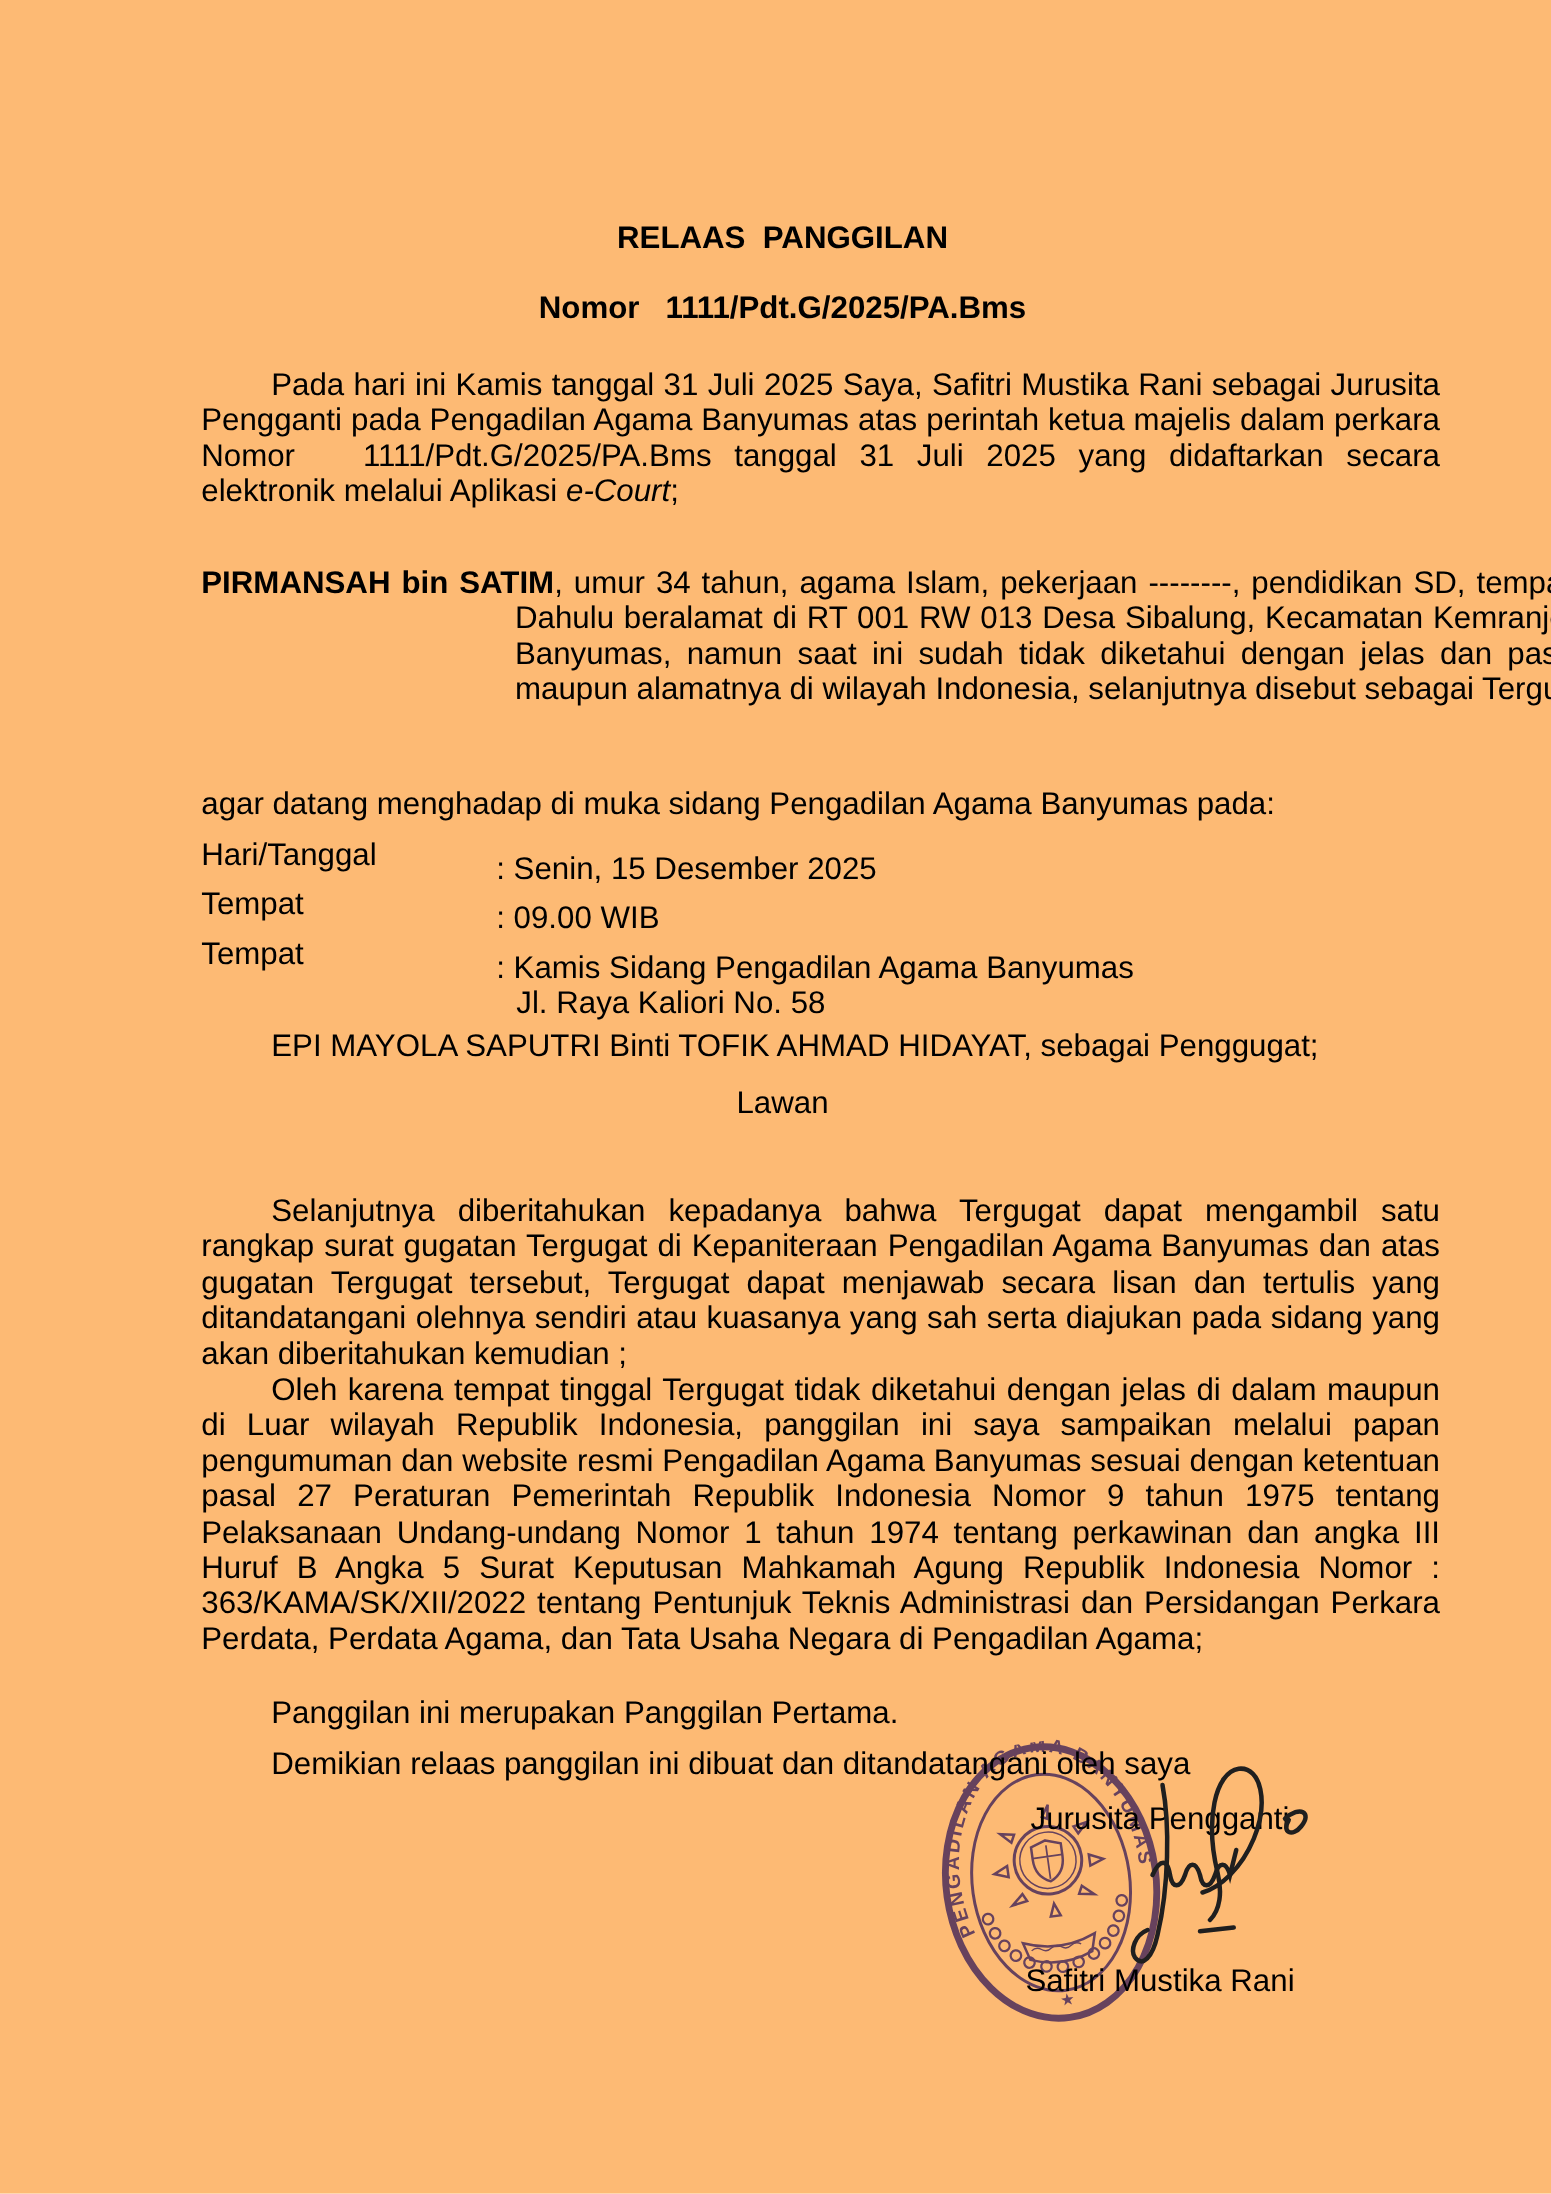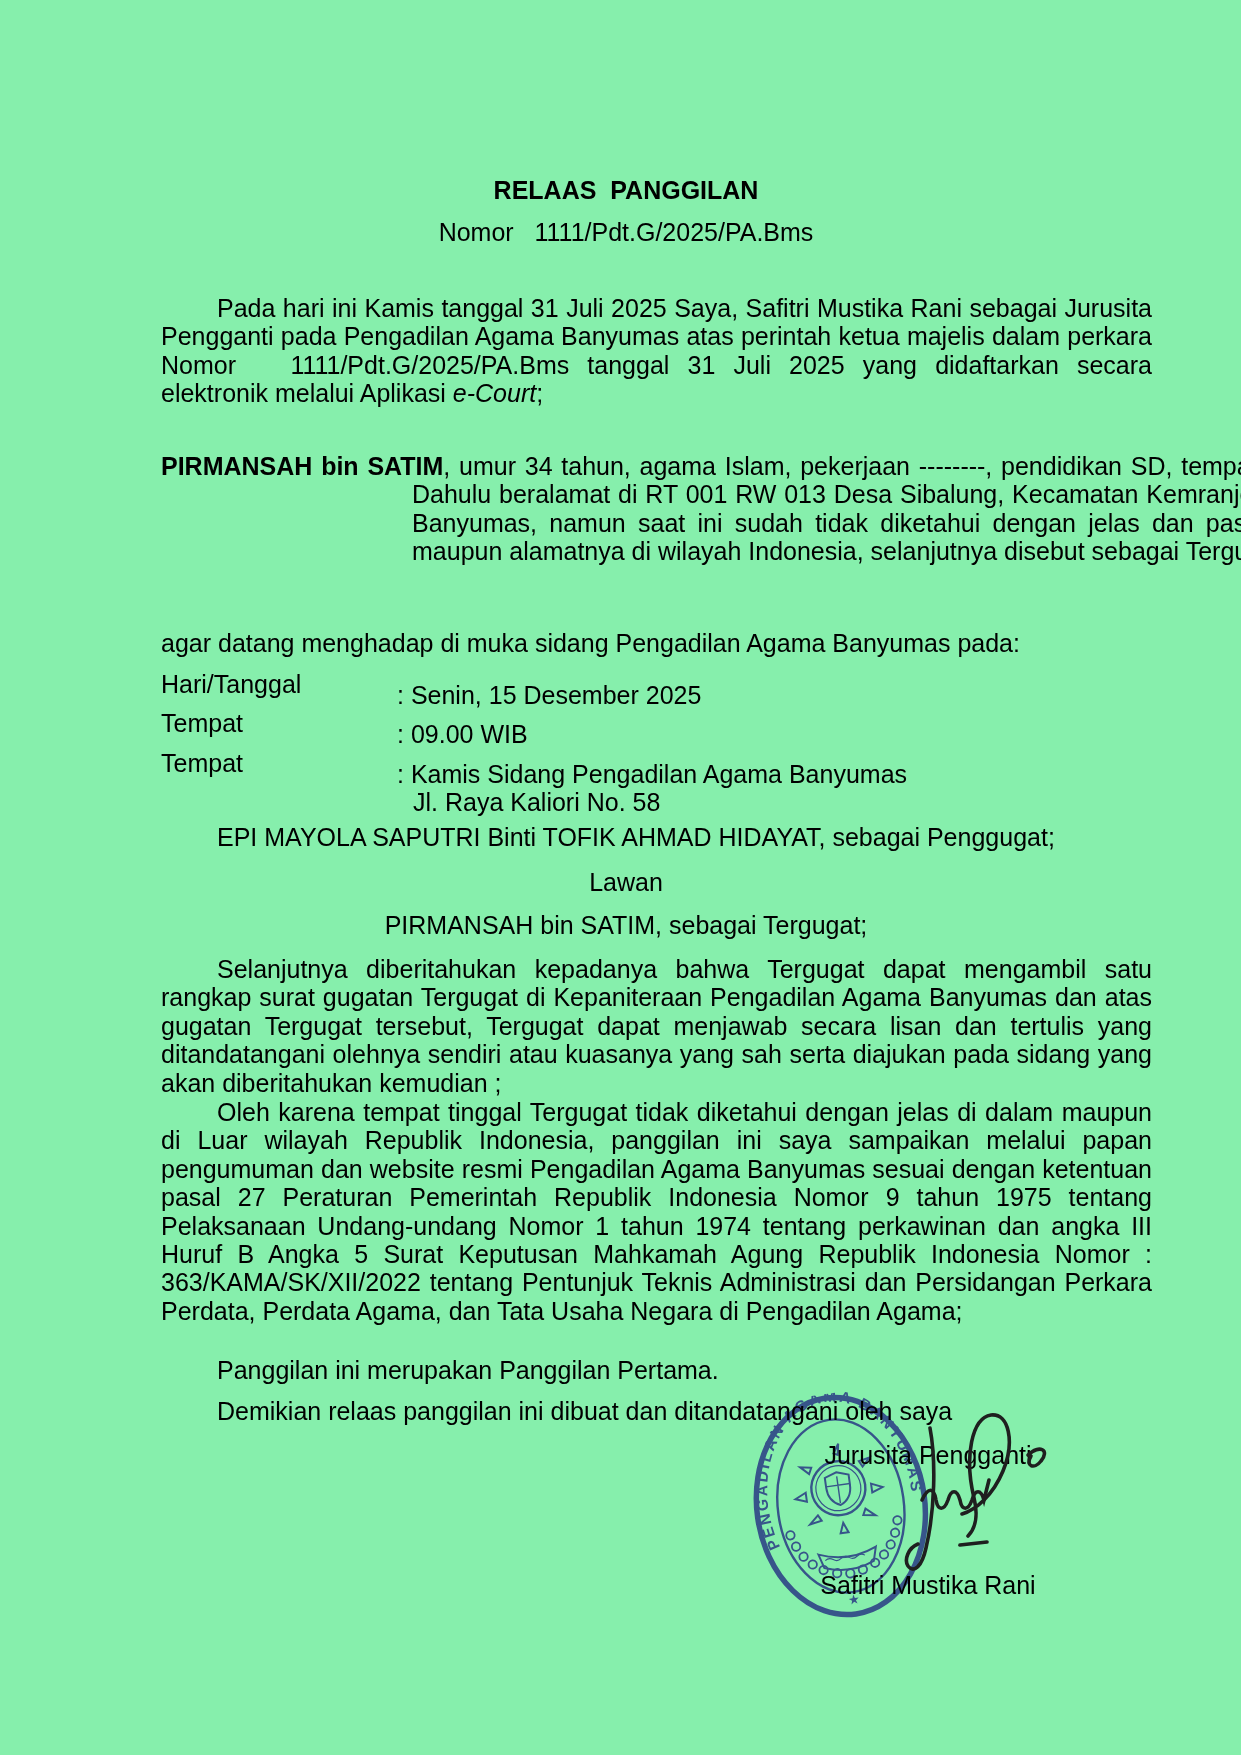--- a/index.html
+++ b/index.html
@@ -1,19 +1,19 @@
 <!DOCTYPE html>
 <html><head>
 <meta charset="utf-8">
 <style>
   html,body{margin:0;padding:0;background:#ffffff;}
   .page{
     position:relative;
     width:1241px;height:1755px;
-    background:#86efac;
+    background:#fdba74;
     font-family:"Liberation Sans","DejaVu Sans",sans-serif;
     font-size:25px;line-height:28.4px;color:#000;
     overflow:hidden;
   }
   .blk{position:absolute;left:161px;width:991px;}
   .center{width:930px;text-align:center;}
   .bold{font-weight:bold;}
   .just{text-align:justify;}
   .ind{text-indent:56px;}
   .hang{padding-left:251px;text-indent:-251px;}
@@ -29,21 +29,21 @@
   .sig-wrap{position:absolute;left:878px;top:1398px;width:205px;height:190px;}
   i{font-style:italic;}
 </style>
 </head>
 <body>
 
 <div class="page">
 
   <div class="blk center bold" style="top:176px;">RELAAS &nbsp;PANGGILAN</div>
 
-  <div class="blk center" style="top:218px;">Nomor &nbsp; 1111/Pdt.G/2025/PA.Bms</div>
+  <div class="blk center" style="top:232px;font-weight:bold;">Nomor &nbsp; 1111/Pdt.G/2025/PA.Bms</div>
 
   <div class="blk just ind" style="top:294px;">
     <span>Pada hari ini Kamis tanggal 31 Juli 2025 Saya, Safitri Mustika Rani sebagai Jurusita Pengganti pada Pengadilan Agama Banyumas atas perintah ketua majelis dalam perkara Nomor &nbsp; 1111/Pdt.G/2025/PA.Bms tanggal 31 Juli 2025 yang didaftarkan secara elektronik melalui Aplikasi </span><i>e-Court</i><span>;</span>
   </div>
 
 
   <div class="blk just hang" style="top:452px;">
     <span class="bold">PIRMANSAH bin SATIM</span><span>, umur 34 tahun, agama Islam, pekerjaan --------, pendidikan SD, tempat kediaman di Dahulu beralamat di RT 001 RW 013 Desa Sibalung, Kecamatan Kemranjen, Kabupaten Banyumas, namun saat ini sudah tidak diketahui dengan jelas dan pasti keberadaan maupun alamatnya di wilayah Indonesia, selanjutnya disebut sebagai Tergugat;</span>
   </div>
 
@@ -63,21 +63,20 @@
       <span class="sched-value">: Kamis Sidang Pengadilan Agama Banyumas</span>
     </div>
     <div class="addr2">Jl. Raya Kaliori No. 58</div>
   </div>
 
 
   <div class="blk tabline" style="top:823px;">EPI MAYOLA SAPUTRI Binti TOFIK AHMAD HIDAYAT, sebagai Penggugat;</div>
 
   <div class="blk center" style="top:868px;">Lawan</div>
 
-  <div class="blk center" style="top:911px;">PIRMANSAH bin SATIM, sebagai Tergugat;</div>
 
   <div class="blk just ind" style="top:955px;">Selanjutnya diberitahukan kepadanya bahwa Tergugat dapat mengambil satu rangkap surat gugatan Tergugat di Kepaniteraan Pengadilan Agama Banyumas dan atas gugatan Tergugat tersebut, Tergugat dapat menjawab secara lisan dan tertulis yang ditandatangani olehnya sendiri atau kuasanya yang sah serta diajukan pada sidang yang akan diberitahukan kemudian ;</div>
 
   <div class="blk just ind" style="top:1098px;">Oleh karena tempat tinggal Tergugat tidak diketahui dengan jelas di dalam maupun di Luar wilayah Republik Indonesia, panggilan ini saya sampaikan melalui papan pengumuman dan website resmi Pengadilan Agama Banyumas sesuai dengan ketentuan pasal 27 Peraturan Pemerintah Republik Indonesia Nomor 9 tahun 1975 tentang Pelaksanaan Undang-undang Nomor 1 tahun 1974 tentang perkawinan dan angka III Huruf B Angka 5 Surat Keputusan Mahkamah Agung Republik Indonesia Nomor : 363/KAMA/SK/XII/2022 tentang Pentunjuk Teknis Administrasi dan Persidangan Perkara Perdata, Perdata Agama, dan Tata Usaha Negara di Pengadilan Agama;</div>
 
   <div class="blk tabline" style="top:1356px;">Panggilan ini merupakan Panggilan Pertama.</div>
 
   <div class="blk tabline" style="top:1397px;">Demikian relaas panggilan ini dibuat dan ditandatangani oleh saya</div>
 
   <div class="sign-block">

